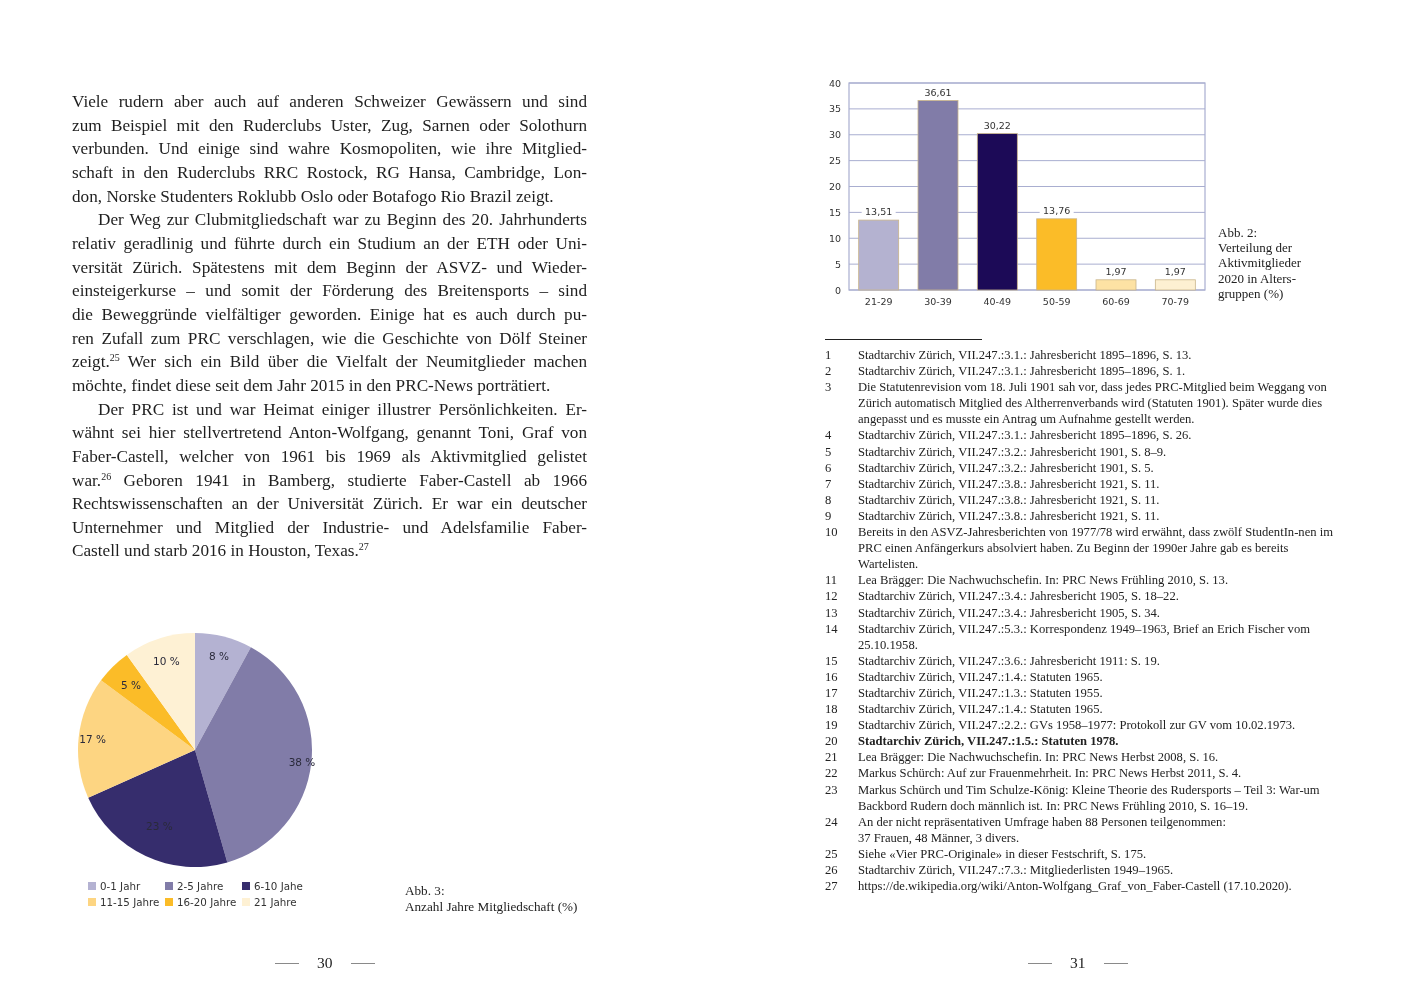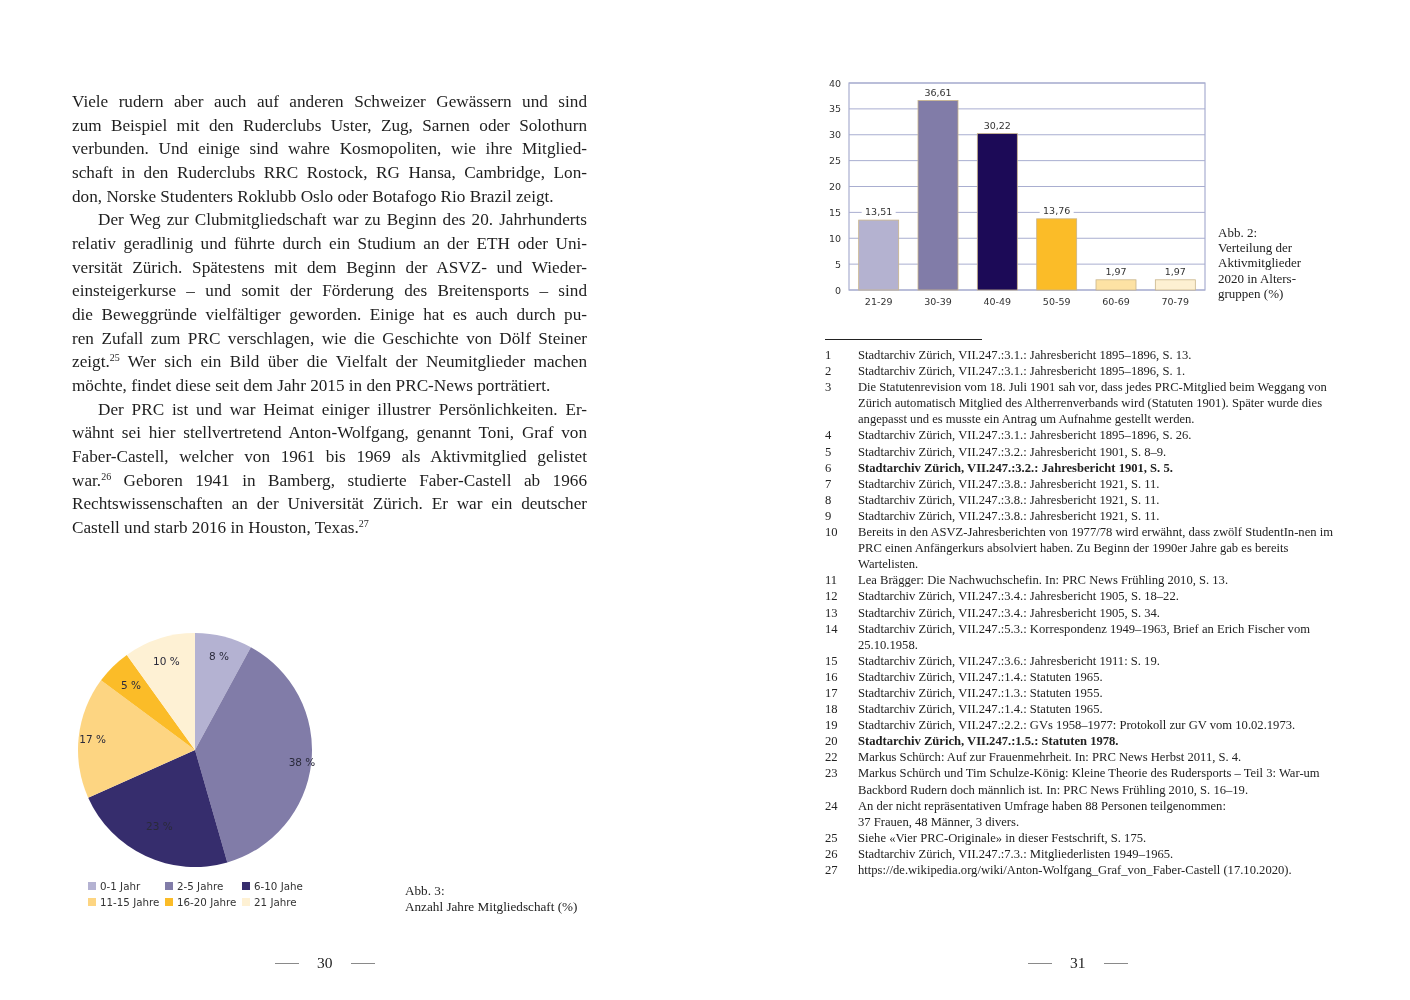--- a/index.html
+++ b/index.html
@@ -65,20 +65,21 @@
         <span style="display: block; text-align: justify; text-align-last: justify; text-indent: 0px;">ren Zufall zum PRC verschlagen, wie die Geschichte von Dölf Steiner</span>
         <span style="display: block; text-align: justify; text-align-last: justify; text-indent: 0px;">zeigt.<sup>25</sup> Wer sich ein Bild über die Vielfalt der Neumitglieder machen</span>
         <span style="display: block; text-align: left; text-align-last: left; text-indent: 0px;">möchte, findet diese seit dem Jahr 2015 in den PRC-News porträtiert.</span>
       </p>
       <p class="indent">
         <span style="display: block; text-align: justify; text-align-last: justify;">Der PRC ist und war Heimat einiger illustrer Persönlichkeiten. Er-</span>
         <span style="display: block; text-align: justify; text-align-last: justify; text-indent: 0px;">wähnt sei hier stellvertretend Anton-Wolfgang, genannt Toni, Graf von</span>
         <span style="display: block; text-align: justify; text-align-last: justify; text-indent: 0px;">Faber-Castell, welcher von 1961 bis 1969 als Aktivmitglied gelistet</span>
         <span style="display: block; text-align: justify; text-align-last: justify; text-indent: 0px;">war.<sup>26</sup> Geboren 1941 in Bamberg, studierte Faber-Castell ab 1966</span>
         <span style="display: block; text-align: justify; text-align-last: justify; text-indent: 0px;">Rechtswissenschaften an der Universität Zürich. Er war ein deutscher</span>
+        <span style="display: block; text-align: justify; text-align-last: justify; text-indent: 0px;">Unternehmer und Mitglied der Industrie- und Adelsfamilie Faber-</span>
         <span style="display: block; text-align: right; text-align-last: left; text-indent: 0px;">Castell und starb 2016 in Houston, Texas.<sup>27</sup></span>
       </p>
     </div>
 
   <div class="pie-wrap">
     <svg id="pie-svg" width="280" height="260" viewBox="0 0 280 260">
         <path d="M135,135 L135,18 A117,117 0 0 1 190.85422518598185,32.192872188385536 Z" fill="#b4b2d2"></path>
         <path d="M135,135 L190.85422518598185,32.192872188385536 A117,117 0 0 1 167.32730273184717,247.44530002665078 Z" fill="#817ca8"></path>
         <path d="M135,135 L167.32730273184717,247.44530002665078 A117,117 0 0 1 28.16457972325162,182.69898294817764 Z" fill="#362d6d"></path>
         <path d="M135,135 L28.16457972325162,182.69898294817764 A117,117 0 0 1 40.99085630727491,65.34886287963012 Z" fill="#fdd582"></path>
@@ -211,21 +212,21 @@
     <div class="fn">
       <span class="fn-num">4</span>
       <span class="fn-text" style="white-space: pre-line;">Stadtarchiv Zürich, VII.247.:3.1.: Jahresbericht 1895–1896, S. 26.</span>
     </div>
     <div class="fn">
       <span class="fn-num">5</span>
       <span class="fn-text" style="white-space: pre-line;">Stadtarchiv Zürich, VII.247.:3.2.: Jahresbericht 1901, S. 8–9.</span>
     </div>
     <div class="fn">
       <span class="fn-num">6</span>
-      <span class="fn-text" style="white-space: pre-line; font-weight: bold;">Stadtarchiv Zürich, VII.247.:3.2.: Jahresbericht 1901, S. 5.</span>
+      <span class="fn-text" style="white-space: pre-line;">Stadtarchiv Zürich, VII.247.:3.2.: Jahresbericht 1901, S. 5.</span>
     </div>
     <div class="fn">
       <span class="fn-num">7</span>
       <span class="fn-text" style="white-space: pre-line;">Stadtarchiv Zürich, VII.247.:3.8.: Jahresbericht 1921, S. 11.</span>
     </div>
     <div class="fn">
       <span class="fn-num">8</span>
       <span class="fn-text" style="white-space: pre-line;">Stadtarchiv Zürich, VII.247.:3.8.: Jahresbericht 1921, S. 11.</span>
     </div>
     <div class="fn">
@@ -268,20 +269,24 @@
       <span class="fn-num">18</span>
       <span class="fn-text" style="white-space: pre-line;">Stadtarchiv Zürich, VII.247.:1.4.: Statuten 1965.</span>
     </div>
     <div class="fn">
       <span class="fn-num">19</span>
       <span class="fn-text" style="white-space: pre-line;">Stadtarchiv Zürich, VII.247.:2.2.: GVs 1958–1977: Protokoll zur GV vom 10.02.1973.</span>
     </div>
     <div class="fn">
       <span class="fn-num">20</span>
       <span class="fn-text" style="white-space: pre-line; font-weight: bold;">Stadtarchiv Zürich, VII.247.:1.5.: Statuten 1978.</span>
+    </div>
+    <div class="fn">
+      <span class="fn-num">21</span>
+      <span class="fn-text" style="white-space: pre-line;">Lea Brägger: Die Nachwuchschefin. In: PRC News Herbst 2008, S. 16.</span>
     </div>
     <div class="fn">
       <span class="fn-num">22</span>
       <span class="fn-text" style="white-space: pre-line;">Markus Schürch: Auf zur Frauenmehrheit. In: PRC News Herbst 2011, S. 4.</span>
     </div>
     <div class="fn">
       <span class="fn-num">23</span>
       <span class="fn-text" style="white-space: pre-line;">Markus Schürch und Tim Schulze-König: Kleine Theorie des Rudersports – Teil 3: War-um Backbord Rudern doch männlich ist. In: PRC News Frühling 2010, S. 16–19.</span>
     </div>
     <div class="fn">

